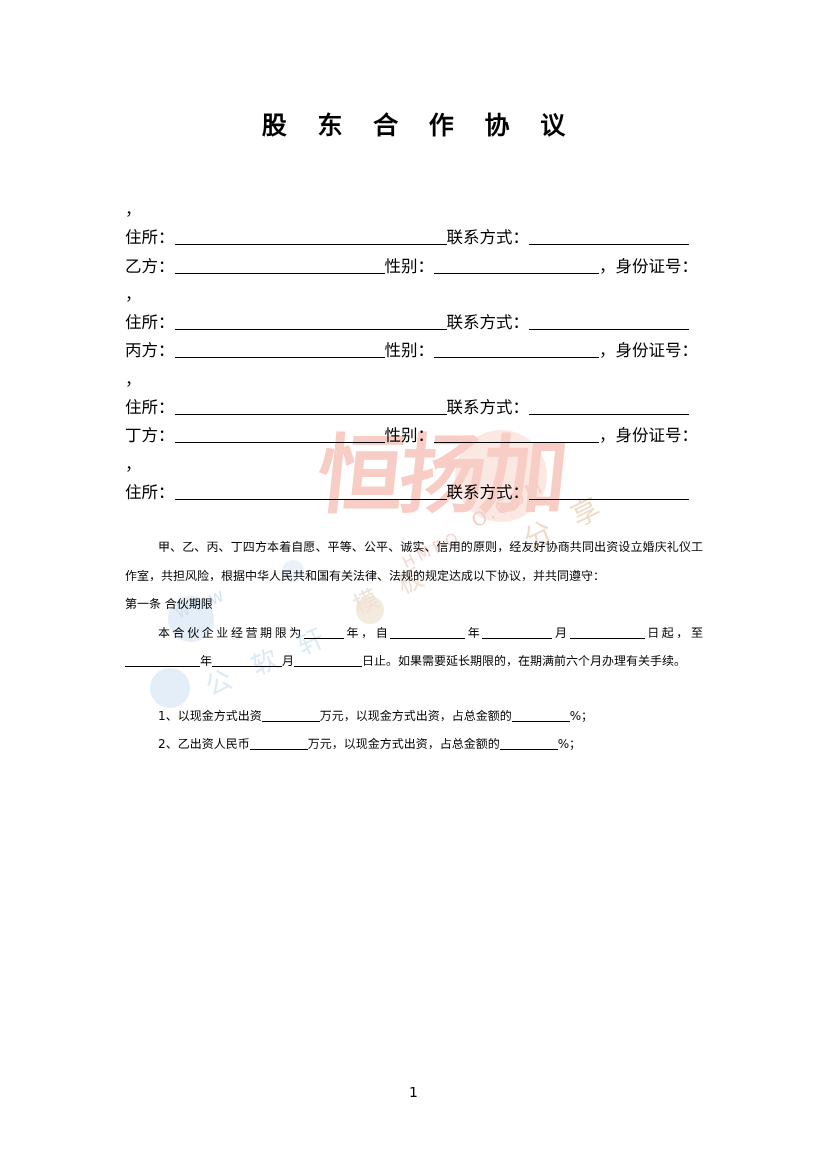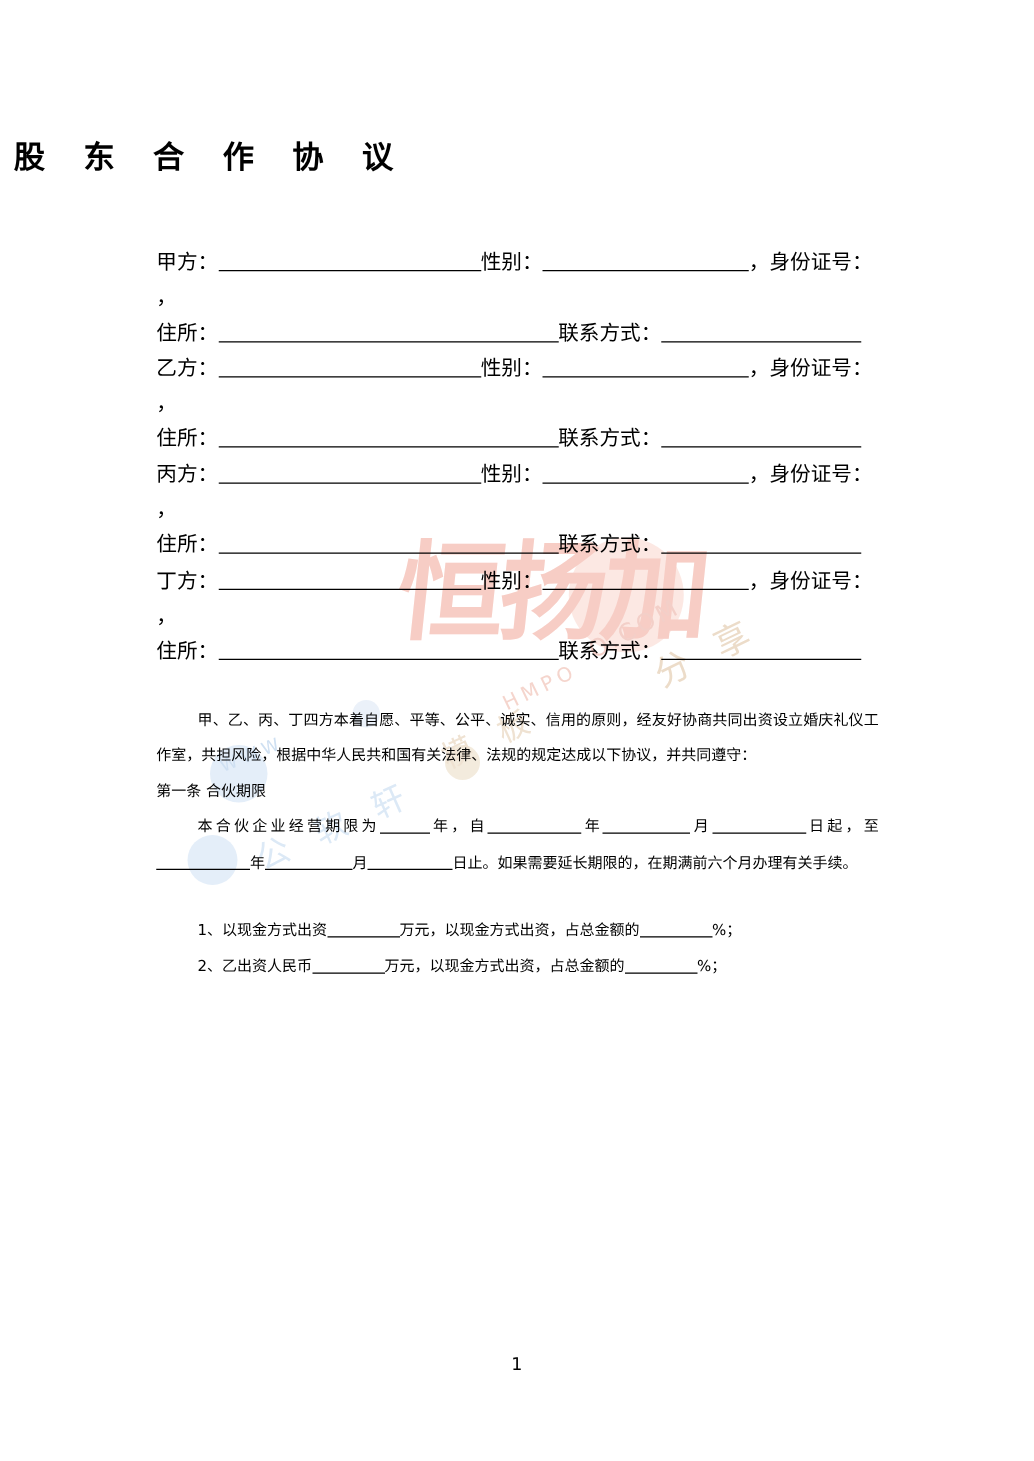--- a/index.html
+++ b/index.html
@@ -124,20 +124,21 @@
   
   .content {
     position: relative;
     z-index: 2;
   }
   .doc-title {
     position: absolute;
     left: 0;
     top: 105px;
     width: 827px;
+    text-align: center;
     font-size: 25px;
     font-weight: bold;
     letter-spacing: 11px;
     text-indent: 11px;
     color: #000;
   }
   .body-block {
     position: absolute;
     left: 125px;
     top: 196px;
@@ -204,21 +205,20 @@
     <div class="wm-cn-tan">分 享</div>
     <div class="wm-cn-tan2">模 板</div>
   </div>
 
   <div class="content">
 
     <div class="doc-title">股 东 合 作 协 议</div>
 
     <div class="body-block">
 
-      <div class="ln"><span>甲方：</span><span class="u u-210"></span><span>性别：</span><span class="u u-165"></span><span>，身份证号：</span></div>
       <div class="ln">，</div>
       <div class="ln"><span>住所：</span><span class="u u-272"></span><span>联系方式：</span><span class="u u-160"></span></div>
 
       <div class="ln"><span>乙方：</span><span class="u u-210"></span><span>性别：</span><span class="u u-165"></span><span>，身份证号：</span></div>
       <div class="ln">，</div>
       <div class="ln"><span>住所：</span><span class="u u-272"></span><span>联系方式：</span><span class="u u-160"></span></div>
 
       <div class="ln"><span>丙方：</span><span class="u u-210"></span><span>性别：</span><span class="u u-165"></span><span>，身份证号：</span></div>
       <div class="ln">，</div>
       <div class="ln"><span>住所：</span><span class="u u-272"></span><span>联系方式：</span><span class="u u-160"></span></div>

